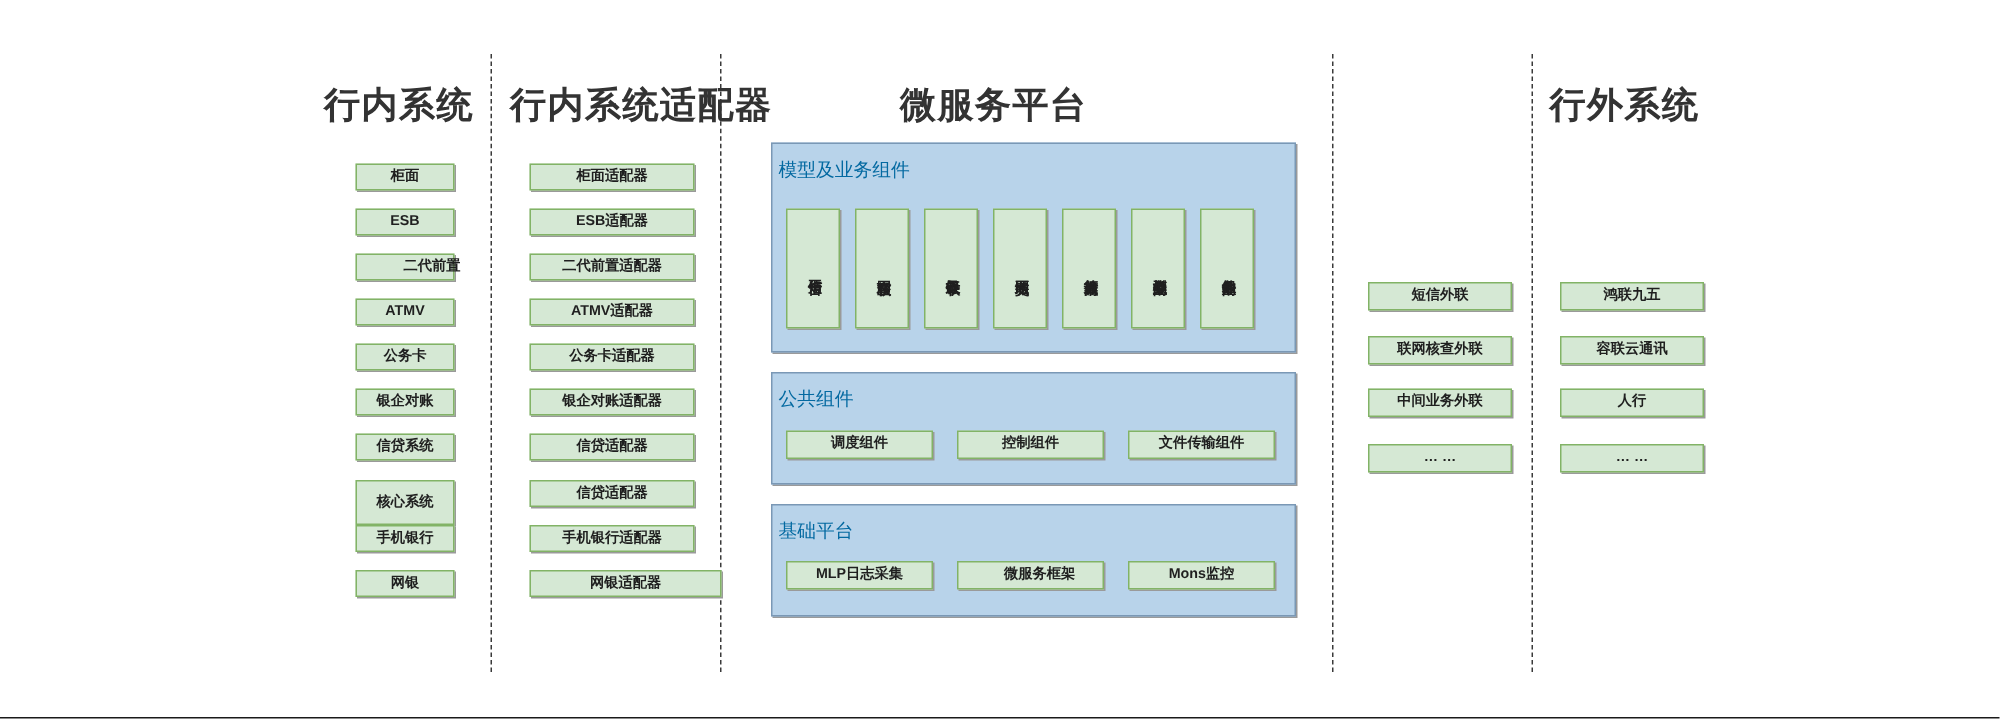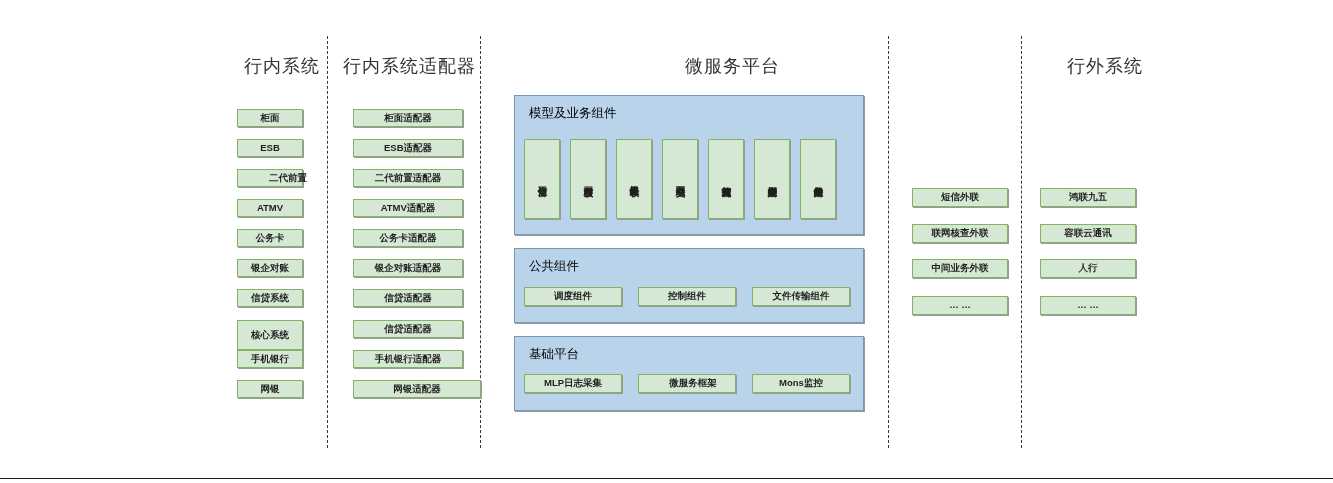--- a/index.html
+++ b/index.html
@@ -36,23 +36,23 @@
     left: 0;
     top: 478px;
     width: 1333px;
     height: 0;
     border-top: 1.6px solid #1a1a1a;
   }
 
   
   .col-title {
     position: absolute;
-    text-align: right;
-    font-size: 18px;
-    font-weight: normal;
+    text-align: left;
+    font-size: 24px;
+    font-weight: bold;
     color: #333333;
     letter-spacing: 1px;
     white-space: nowrap;
   }
 
   
   .gbox {
     position: absolute;
     box-sizing: border-box;
     background: #d5e8d4;
@@ -78,24 +78,24 @@
   
   .bpanel {
     position: absolute;
     box-sizing: border-box;
     background: #b8d3ea;
     border: 1px solid #7a98b5;
     box-shadow: 1px 1px 0 0 #9a9a9a;
   }
   .bpanel-label {
     position: absolute;
-    left: 14px;
+    left: 4px;
     top: 9px;
     font-size: 12.5px;
-    color: #000000;
+    color: #0369a1;
     font-weight: normal;
     white-space: nowrap;
     text-align: center;
   }
 </style>
 </head>
 <body>
 
 <div id="canvas">
 

